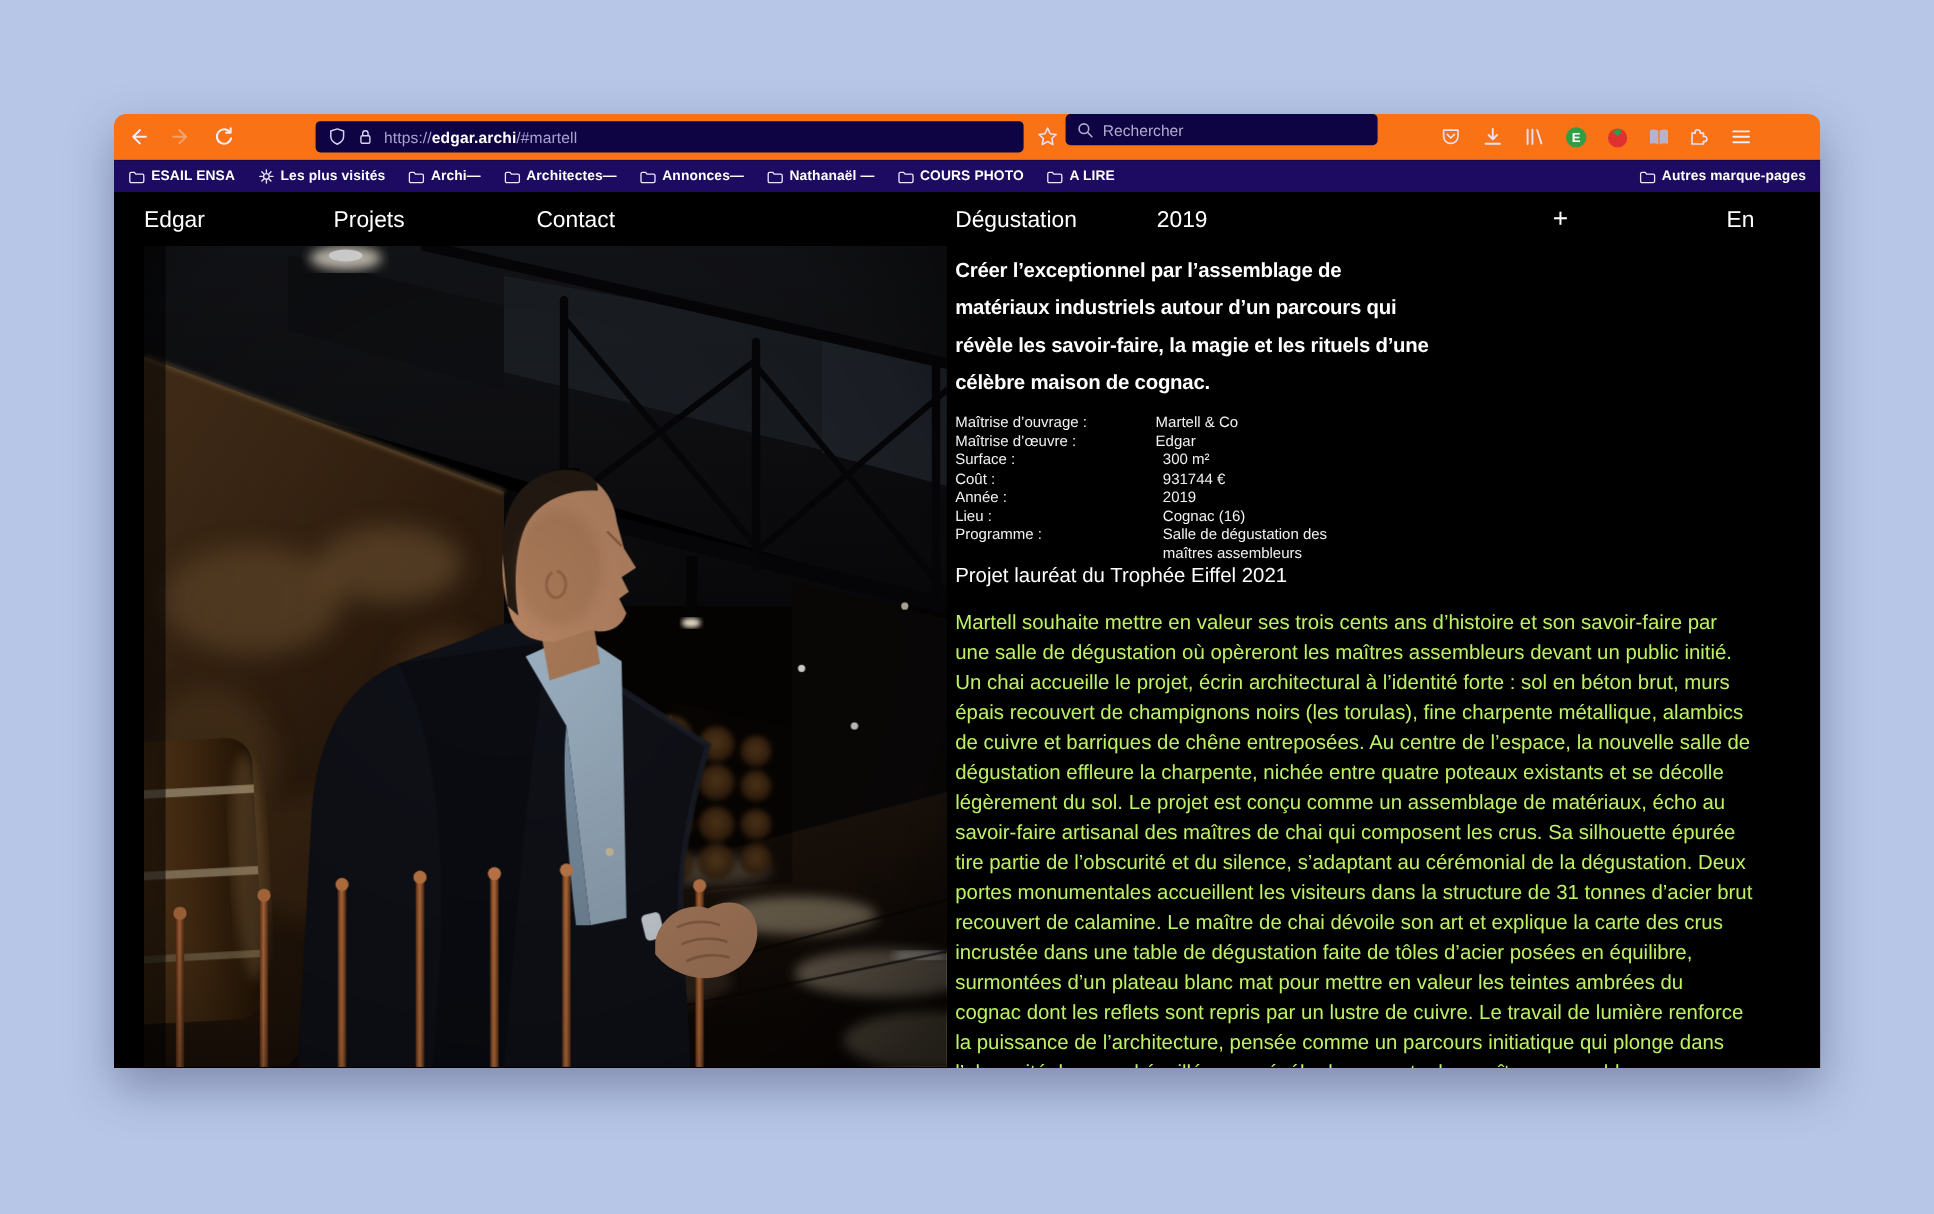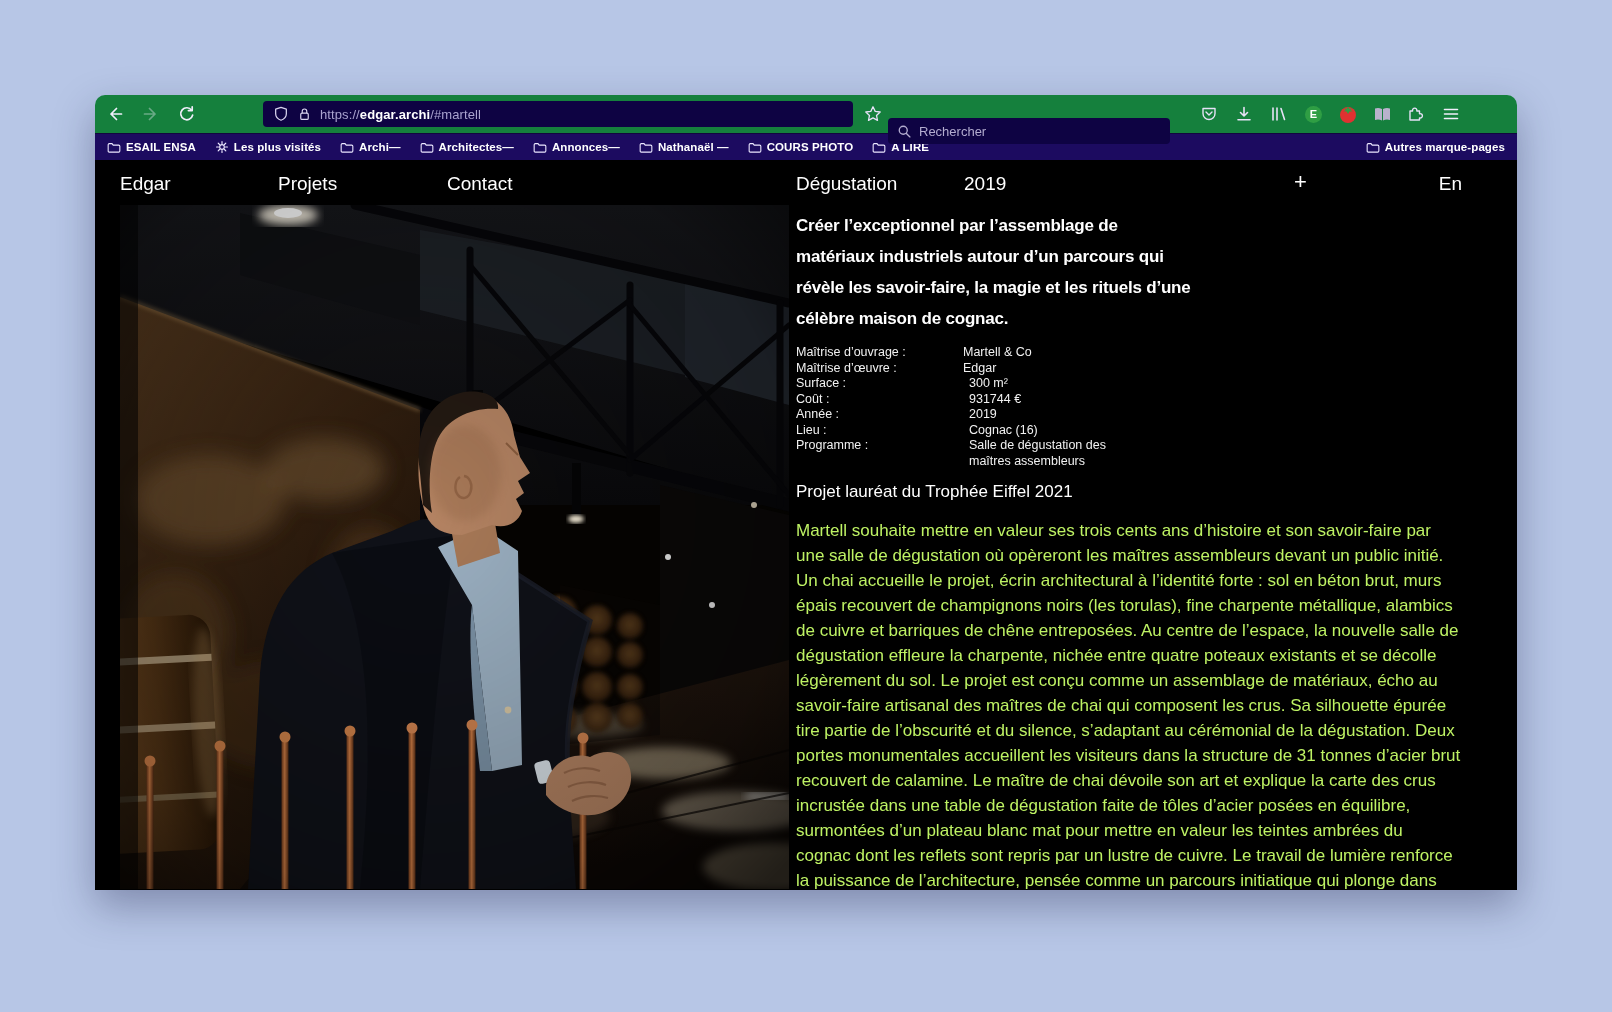--- a/index.html
+++ b/index.html
@@ -9,34 +9,34 @@
     font-family:"Liberation Sans", sans-serif;
     -webkit-font-smoothing:antialiased;
   }
   .window{
     position:absolute;left:95px;top:95px;width:1422px;height:795px;
     border-radius:10px 10px 0 0;overflow:hidden;
     box-shadow:0 16px 40px rgba(25,30,70,.35);
   }
   
   .toolbar{
-    position:relative;height:38px;background:#15803d;
+    position:relative;height:38px;background:#f97316;
   }
   .tbtn{position:absolute;top:9px;width:20px;height:20px;display:flex;align-items:center;justify-content:center;border:none;background:transparent;padding:0;cursor:pointer;}
   .tbtn svg{display:block;}
   .url-field{
     position:absolute;left:168px;top:6px;width:590px;height:26px;
     background:#0e0343;border-radius:4px;display:flex;align-items:center;
     padding:0 10px;box-sizing:border-box;gap:8px;cursor:text;
   }
   .url-text{font-size:13px;color:#aaa3cf;white-space:nowrap;letter-spacing:.1px;}
   .url-text b{color:#ffffff;font-weight:700;}
   .star{position:absolute;left:768px;top:9px;}
   .search-field{
-    position:absolute;left:793px;top:23px;width:282px;height:26px;
+    position:absolute;left:793px;top:0;width:260px;height:26px;
     background:#0e0343;border-radius:4px;display:flex;align-items:center;
     padding:0 9px;box-sizing:border-box;gap:7px;cursor:text;
   }
   .search-ph{font-size:13px;color:#b3accf;}
   
   .bookmarks{
     height:27px;background:#1c0b60;border-top:1px solid rgba(0,0,0,.35);
     display:flex;align-items:center;padding:0 12px;box-sizing:border-box;
   }
   .bm{
@@ -55,21 +55,21 @@
     position:absolute;left:25px;top:45px;width:669px;height:684px;background:#060402;overflow:hidden;
   }
   .photo svg{display:block;}
   .content{position:absolute;left:701px;top:45px;width:666px;}
   .heading{font-size:17px;line-height:31px;font-weight:700;letter-spacing:-0.2px;margin-top:5px;}
   .meta{display:flex;margin-top:11px;font-size:12.5px;line-height:15.5px;color:#f1f1f1;flex-direction:column;}
   .meta-col{display:grid;align-content:start;}
   .meta-col.c1{width:334px;grid-template-columns:167px 1fr;}
   .meta-col.c2{width:332px;grid-template-columns:173px 1fr;}
   .meta-col .val{max-width:156px;}
-  .award{margin-top:12px;font-size:17px;line-height:21px;}
+  .award{font-size:17px;line-height:21px;}
   .body-text{margin-top:16px;font-size:17px;line-height:25px;color:#bef264;}
 </style>
 </head>
 <body>
 
 <div class="window">
 
   <div class="toolbar">
     <button class="tbtn" style="left:10px">
       <svg width="18" height="18" viewBox="0 0 18 18">

